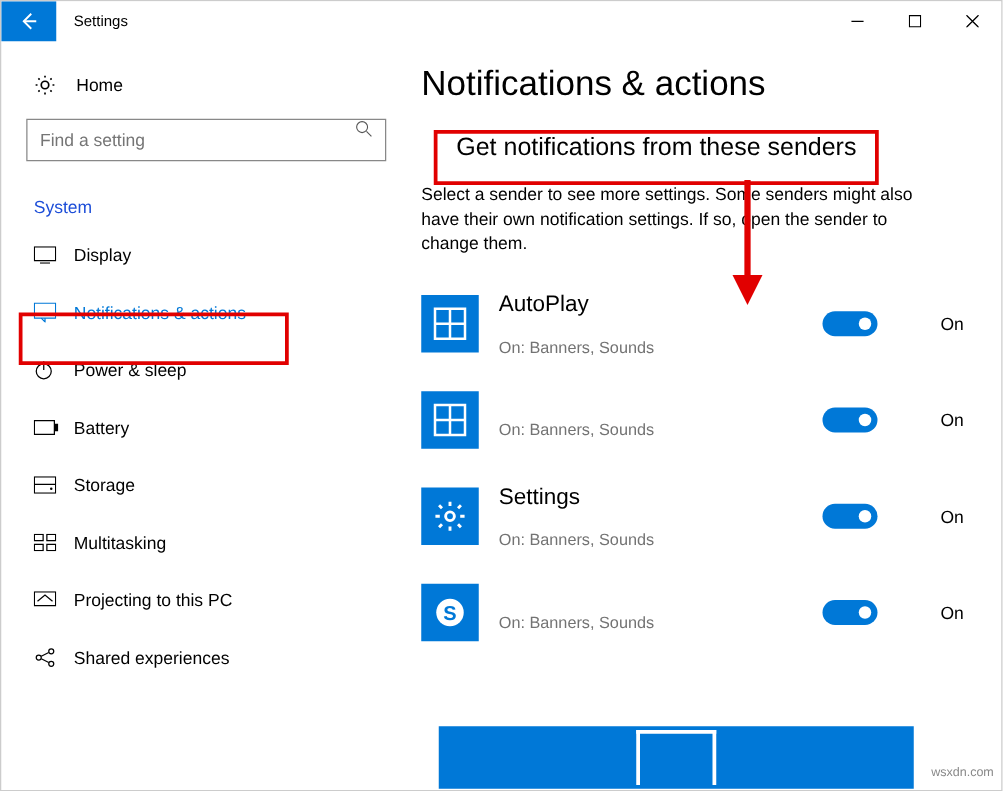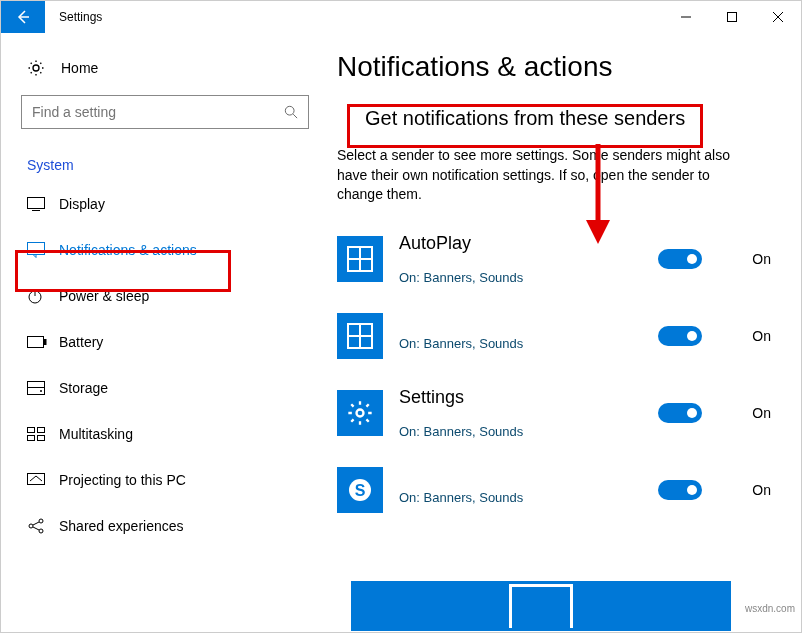--- a/index.html
+++ b/index.html
@@ -11,53 +11,53 @@
 .titlebar .spacer { flex: 1; }
 .titlebar .ctrl { width: 46px; height: 32px; display: flex; align-items: center; justify-content: center; font-size: 10px; color: #000; }
 
 .content { display: flex; height: calc(100% - 32px); }
 
 .sidebar { width: 332px; padding: 20px 0 0 20px; }
 .home-row { display: flex; align-items: center; padding: 6px 0 18px 6px; }
 .home-row .gear { margin-right: 16px; }
 .home-row .label { font-size: 14px; }
 
-.search-box { width: 288px; height: 34px; border: 1px solid #888; display: flex; align-items: center; padding: 0 10px; justify-content: space-between; }
+.search-box { width: 288px; height: 34px; border: 1px solid #888; display: flex; padding: 0 10px; justify-content: space-between; }
 .search-box input { border: none; outline: none; font-size: 14px; width: 240px; background: transparent; }
 
 .group-label { color: #1d4ed8; font-size: 14px; margin: 28px 0 8px 6px; }
 
 .nav-item { display: flex; align-items: center; height: 46px; padding-left: 6px; width: 288px; font-size: 14px; }
 .nav-item .icon-slot { width: 32px; display: flex; align-items: center; }
 .nav-item.active { color: #0078d7; }
 
 .highlight-sidebar { position: absolute; left: 14px; top: 249px; width: 216px; height: 42px; border: 3px solid #e10000; pointer-events: none; }
 
 .main { flex: 1; padding: 18px 30px 0 4px; position: relative; overflow: hidden; }
 .main-title { font-size: 28px; font-weight: 400; margin-bottom: 24px; }
 .sub-title { font-size: 20px; font-weight: 400; margin-bottom: 16px; margin-left: 28px; }
 .highlight-subtitle { position: absolute; left: 346px; top: 103px; width: 356px; height: 44px; border: 3px solid #e10000; pointer-events: none; }
 .instruction { font-size: 14px; color: #000; margin-bottom: 28px; line-height: 1.4; max-width: 420px; }
 
 .sender-row { display: flex; align-items: center; margin-bottom: 28px; }
 .sender-icon { width: 46px; height: 46px; background: #0078d7; display: flex; align-items: center; justify-content: center; margin-right: 16px; }
 .sender-info { flex: 1; }
 .sender-name { font-size: 18px; }
-.sender-detail { font-size: 13px; color: #0c4a6e; margin-top: 16px; }
+.sender-detail { font-size: 13px; color: #737373; margin-top: 16px; }
 .toggle-wrap { display: flex; align-items: center; gap: 40px; }
 .toggle { width: 44px; height: 20px; background: #0078d7; border-radius: 10px; position: relative; margin-right: 10px; }
 .toggle .knob { width: 10px; height: 10px; background: #fff; border-radius: 50%; position: absolute; right: 5px; top: 5px; }
 .toggle-label { font-size: 14px; }
 
 .blue-block { position: absolute; left: 350px; top: 580px; width: 380px; height: 50px; background: #0078d7; display:flex; align-items:center; justify-content:center; }
 .blue-block .inner { width: 64px; height: 44px; border: 3px solid #fff; border-bottom:none; }
 
 .red-arrow { position: absolute; left: 582px; top: 143px; pointer-events: none; }
 
-.watermark-label { position: absolute; right: 6px; bottom: 18px; font-size: 10px; color: #888; z-index: 5; }
+.watermark-label { position: absolute; right: 6px; bottom: 8px; font-size: 10px; color: #888; z-index: 5; }
 
 svg { display: block; }
 </style>
 </head>
 <body>
 
 <div class="titlebar">
   <div class="back">
     <svg width="16" height="16" viewBox="0 0 16 16">
         <path d="M10 2 L4 8 L10 14" stroke="#fff" stroke-width="1.5" fill="none"></path>

